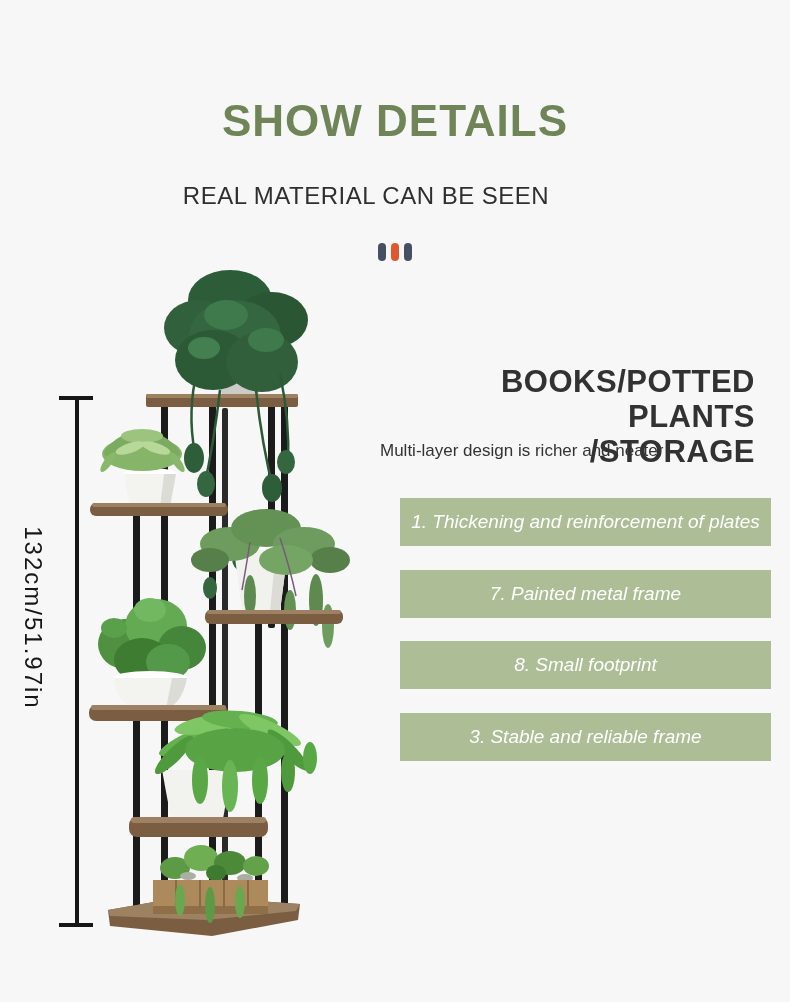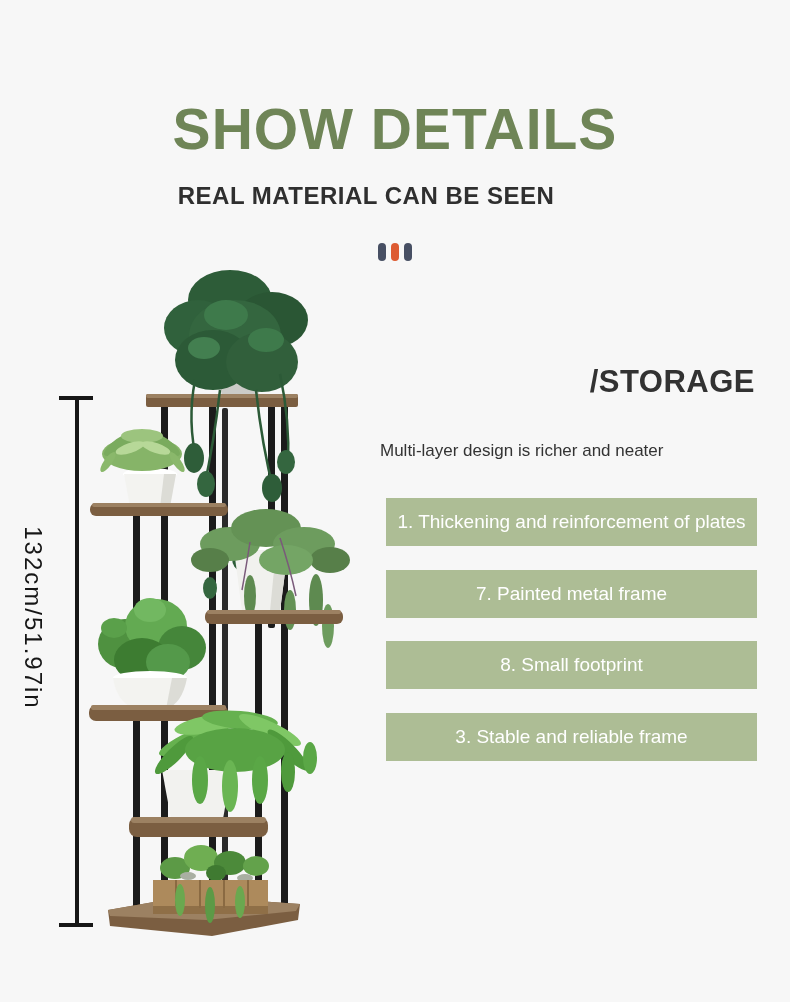--- a/index.html
+++ b/index.html
@@ -10,27 +10,27 @@
   .page{
     position:relative;
     width:790px;height:1002px;
     background:#f7f7f7;
     overflow:hidden;
   }
   
   .title{
     position:absolute;left:0;top:96px;width:790px;
     text-align:center;
-    font-size:57px;font-weight:700;letter-spacing:1px;
+    font-size:44px;font-weight:700;letter-spacing:1px;
     color:#6f8557;
   }
   .subtitle{
     position:absolute;left:0;top:182px;width:732px;
     text-align:center;
-    font-size:24px;font-weight:700;letter-spacing:.5px;
+    font-size:24px;font-weight:400;letter-spacing:.5px;
     color:#2f2f2f;
   }
   .divider{
     position:absolute;left:0;top:243px;width:790px;
     display:flex;justify-content:center;gap:5px;
   }
   .divider span{width:8px;height:18px;border-radius:4px;display:block;}
   .bar-navy{background:#474f63;}
   .bar-orange{background:#dd5a31;}
   
@@ -50,21 +50,21 @@
     text-align:right;
     font-size:31px;font-weight:700;line-height:35px;
     color:#323232;letter-spacing:.5px;
   }
   .info-sub{
     position:absolute;left:380px;top:441px;width:375px;
     text-align:left;
     font-size:17px;color:#333333;
   }
   .features{
-    position:absolute;left:386px;top:498px;width:371px;
+    position:absolute;left:400px;top:498px;width:371px;font-style:italic;
   }
   .feature{
     height:48px;margin-bottom:23.5px;
     background:#adbd95;
     color:#ffffff;
     font-size:19px;
     display:flex;align-items:center;justify-content:center;
     text-align:center;
   }
 </style>
@@ -208,20 +208,21 @@
     </g>
     <rect x="73" y="622" width="115" height="34" fill="#ad8a5c"></rect>
     <rect x="73" y="648" width="115" height="8" fill="#8f6f47"></rect>
     <path d="M96,622 V648 M120,622 V650 M144,622 V650 M168,622 V648" stroke="#8a6a42" stroke-width="2"></path>
     <ellipse cx="100" cy="642" rx="5" ry="16" fill="#6aa84f"></ellipse>
     <ellipse cx="130" cy="647" rx="5" ry="18" fill="#5c9a46"></ellipse>
     <ellipse cx="160" cy="644" rx="5" ry="16" fill="#6aa84f"></ellipse>
   </svg>
 
   <div class="info-heading">
+    <div>BOOKS/POTTED PLANTS</div>
     <div>/STORAGE</div>
   </div>
   <div class="info-sub">Multi-layer design is richer and neater</div>
 
   <div class="features">
     <div class="feature">1. Thickening and reinforcement of plates</div>
     <div class="feature">7. Painted metal frame</div>
     <div class="feature">8. Small footprint</div>
     <div class="feature">3. Stable and reliable frame</div>
   </div>

